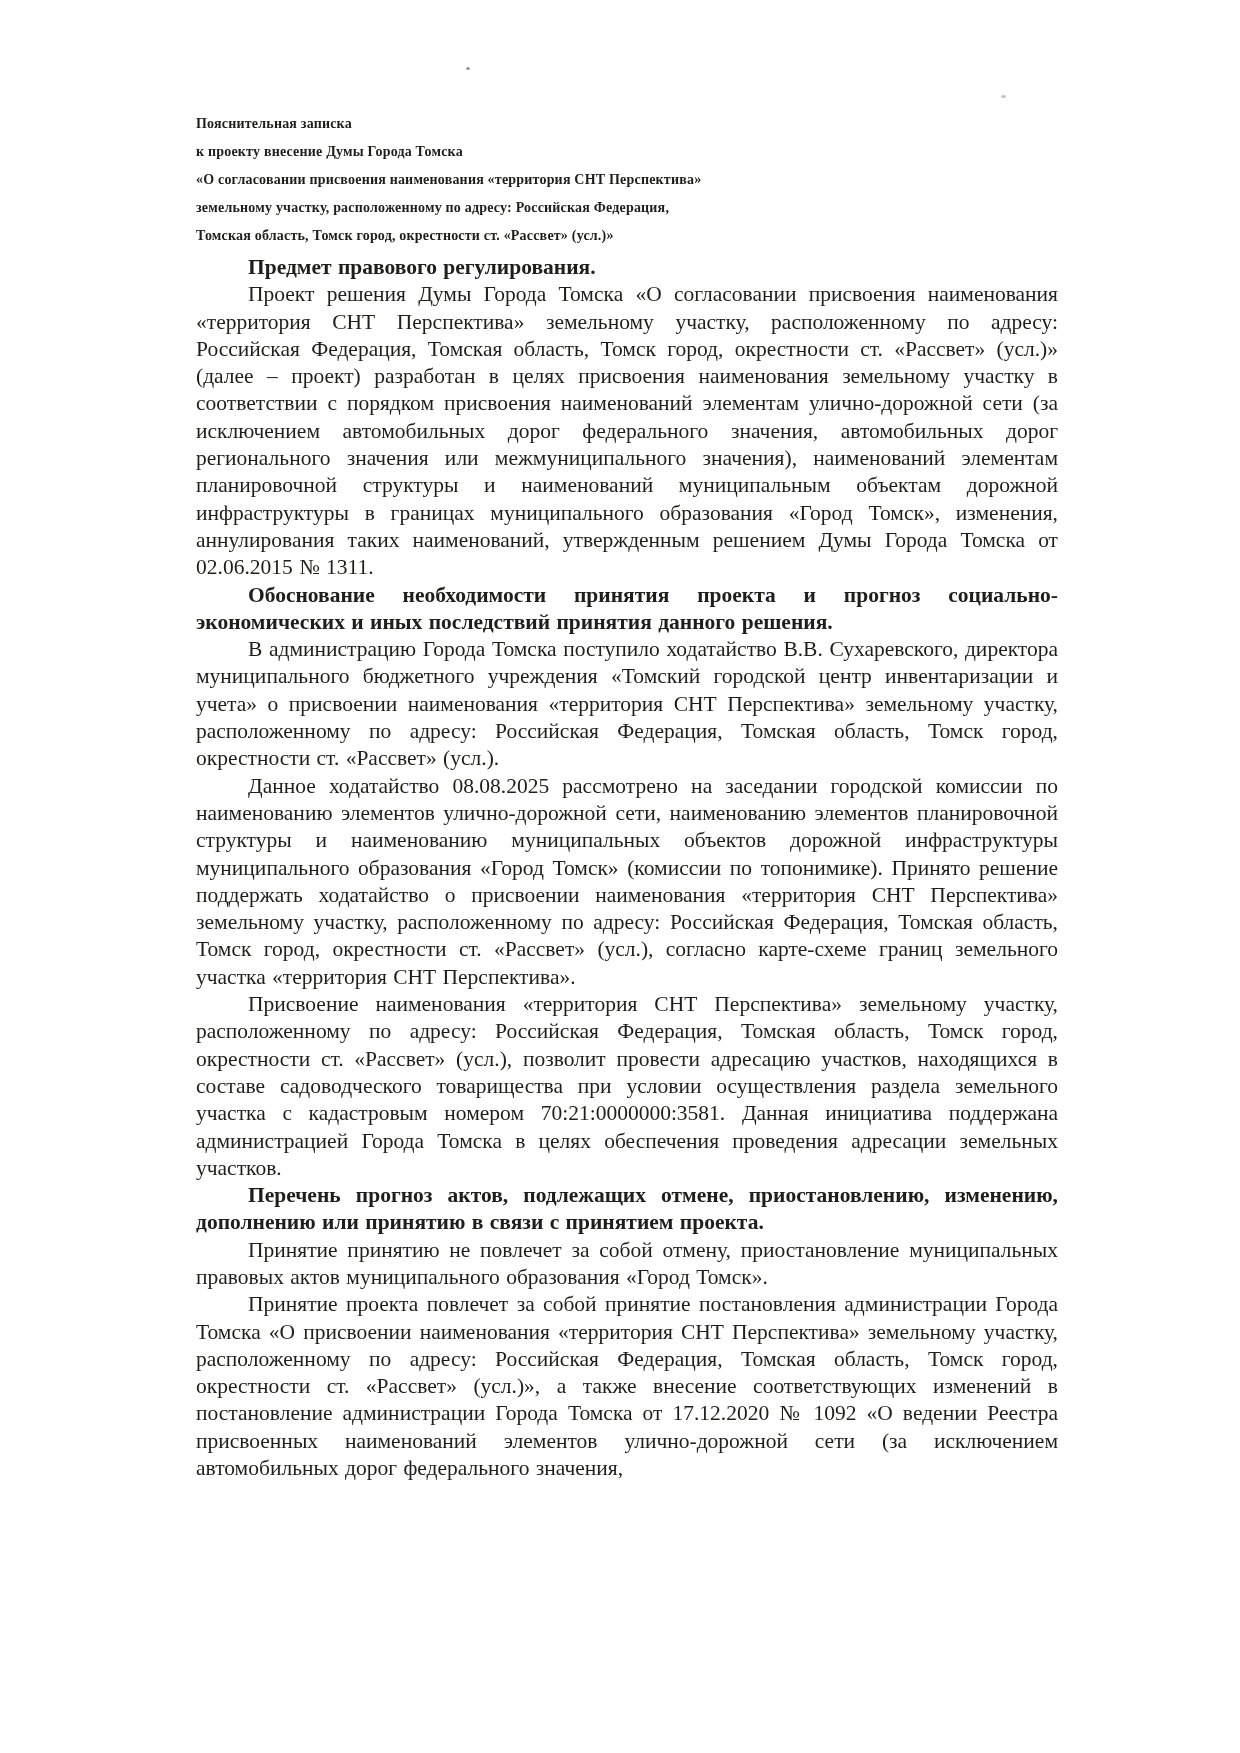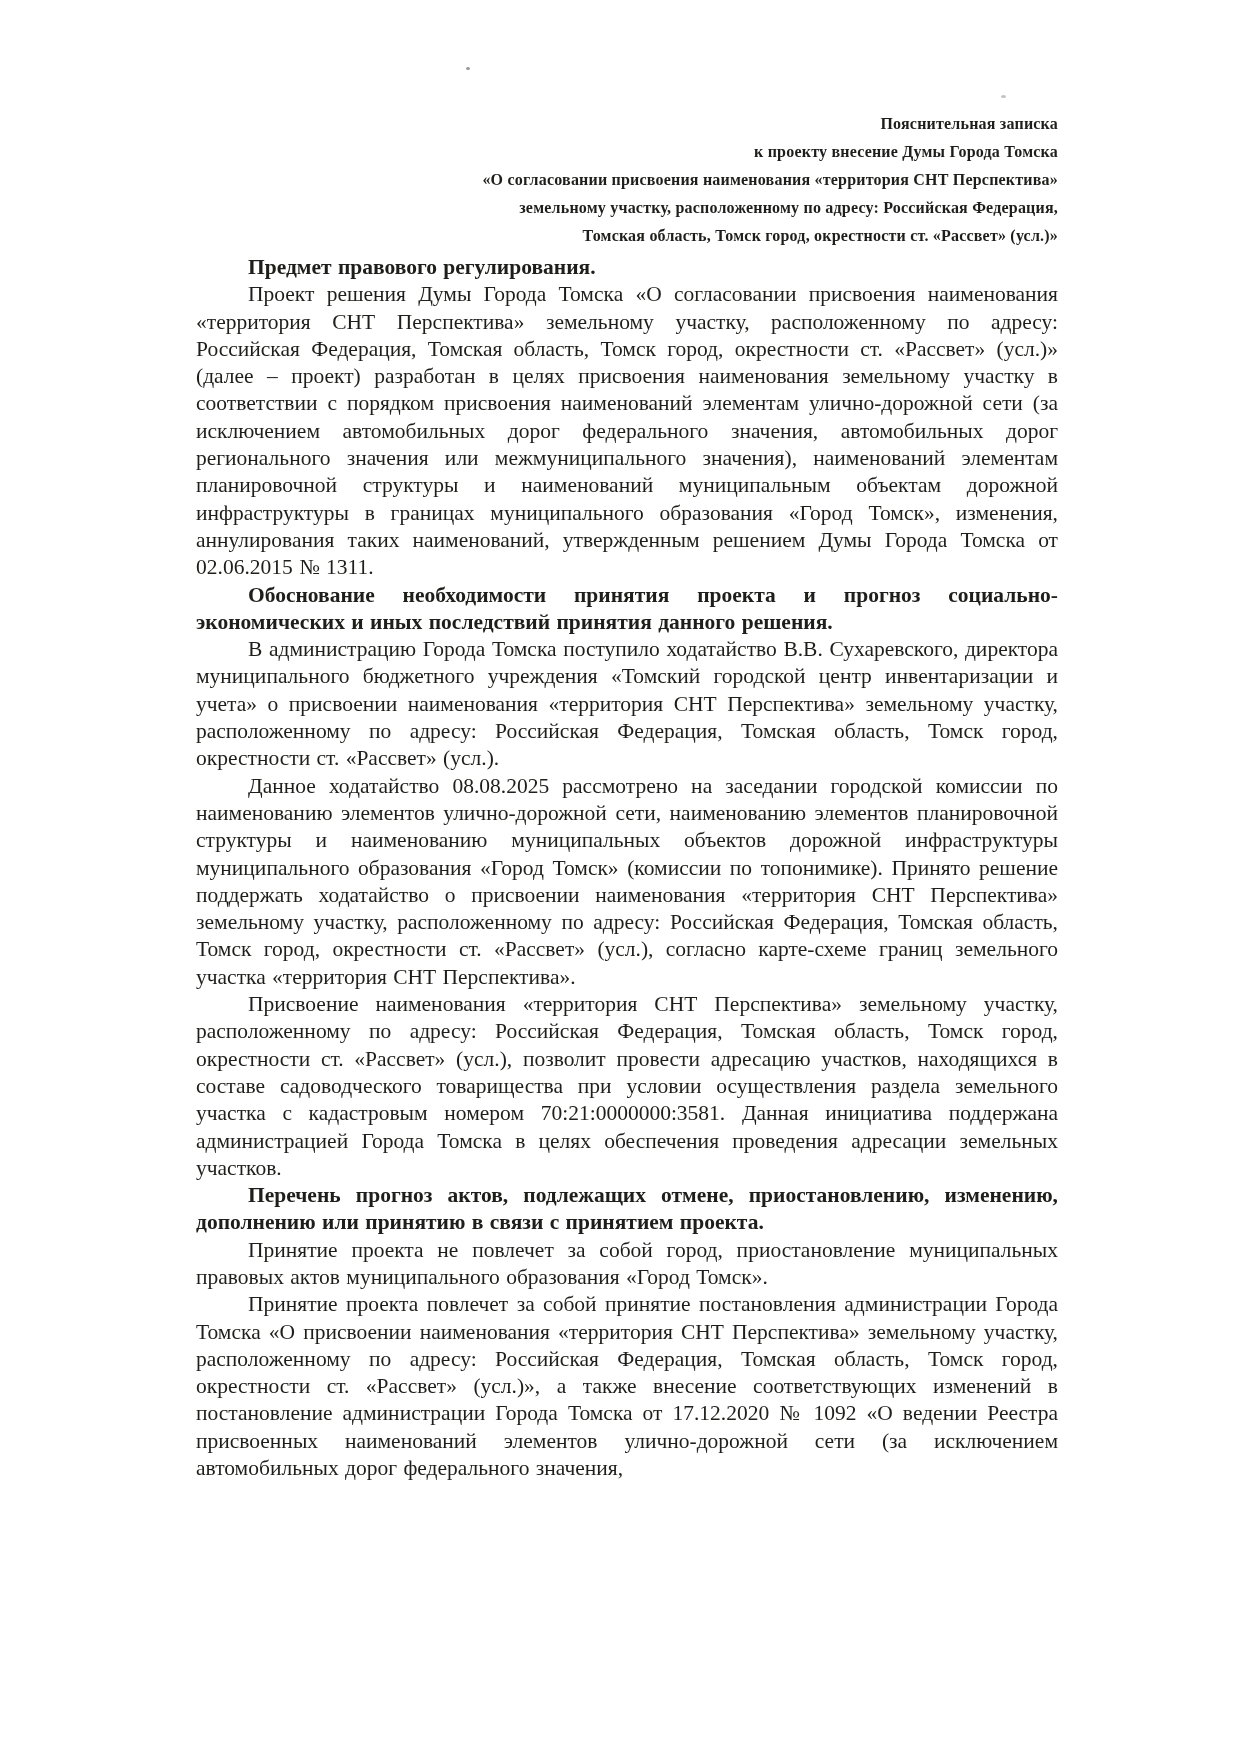--- a/index.html
+++ b/index.html
@@ -19,23 +19,23 @@
     position: absolute;
     top: 0;
     left: 0;
     width: 1240px;
     height: 1753px;
     padding: 110px 182px 60px 196px;
     box-sizing: border-box;
     background: #ffffff;
   }
   .doc-title {
-    text-align: right;
+    text-align: left;
     font-weight: bold;
-    font-size: 16px;
+    font-size: 14px;
     line-height: 28px;
     letter-spacing: 0.2px;
   }
   .doc-title .title-line {
     white-space: nowrap;
   }
   .doc-body {
     margin-top: 4px;
   }
   .para {
@@ -74,17 +74,17 @@
   </div>
 
   <div class="doc-body">
     <p class="para heading">Предмет правового регулирования.</p>
     <p class="para">Проект решения Думы Города Томска «О согласовании присвоения наименования «территория СНТ Перспектива» земельному участку, расположенному по адресу: Российская Федерация, Томская область, Томск город, окрестности ст. «Рассвет» (усл.)» (далее – проект) разработан в целях присвоения наименования земельному участку в соответствии с порядком присвоения наименований элементам улично-дорожной сети (за исключением автомобильных дорог федерального значения, автомобильных дорог регионального значения или межмуниципального значения), наименований элементам планировочной структуры и наименований муниципальным объектам дорожной инфраструктуры в границах муниципального образования «Город Томск», изменения, аннулирования таких наименований, утвержденным решением Думы Города Томска от 02.06.2015 № 1311.</p>
     <p class="para heading">Обоснование необходимости принятия проекта и прогноз социально-экономических и иных последствий принятия данного решения.</p>
     <p class="para">В администрацию Города Томска поступило ходатайство В.В. Сухаревского, директора муниципального бюджетного учреждения «Томский городской центр инвентаризации и учета» о присвоении наименования «территория СНТ Перспектива» земельному участку, расположенному по адресу: Российская Федерация, Томская область, Томск город, окрестности ст. «Рассвет» (усл.).</p>
     <p class="para">Данное ходатайство 08.08.2025 рассмотрено на заседании городской комиссии по наименованию элементов улично-дорожной сети, наименованию элементов планировочной структуры и наименованию муниципальных объектов дорожной инфраструктуры муниципального образования «Город Томск» (комиссии по топонимике). Принято решение поддержать ходатайство о присвоении наименования «территория СНТ Перспектива» земельному участку, расположенному по адресу: Российская Федерация, Томская область, Томск город, окрестности ст. «Рассвет» (усл.), согласно карте-схеме границ земельного участка «территория СНТ Перспектива».</p>
     <p class="para">Присвоение наименования «территория СНТ Перспектива» земельному участку, расположенному по адресу: Российская Федерация, Томская область, Томск город, окрестности ст. «Рассвет» (усл.), позволит провести адресацию участков, находящихся в составе садоводческого товарищества при условии осуществления раздела земельного участка с кадастровым номером 70:21:0000000:3581. Данная инициатива поддержана администрацией Города Томска в целях обеспечения проведения адресации земельных участков.</p>
     <p class="para heading">Перечень прогноз актов, подлежащих отмене, приостановлению, изменению, дополнению или принятию в связи с принятием проекта.</p>
-    <p class="para">Принятие проекта не повлечет за собой город, приостановление муниципальных правовых актов муниципального образования «Город Томск».</p>
+    <p class="para">Принятие принятию не повлечет за собой отмену, приостановление муниципальных правовых актов муниципального образования «Город Томск».</p>
     <p class="para">Принятие проекта повлечет за собой принятие постановления администрации Города Томска «О присвоении наименования «территория СНТ Перспектива» земельному участку, расположенному по адресу: Российская Федерация, Томская область, Томск город, окрестности ст. «Рассвет» (усл.)», а также внесение соответствующих изменений в постановление администрации Города Томска от 17.12.2020 № 1092 «О ведении Реестра присвоенных наименований элементов улично-дорожной сети (за исключением автомобильных дорог федерального значения,</p>
   </div>
 
 </div>
 
 </body></html>

